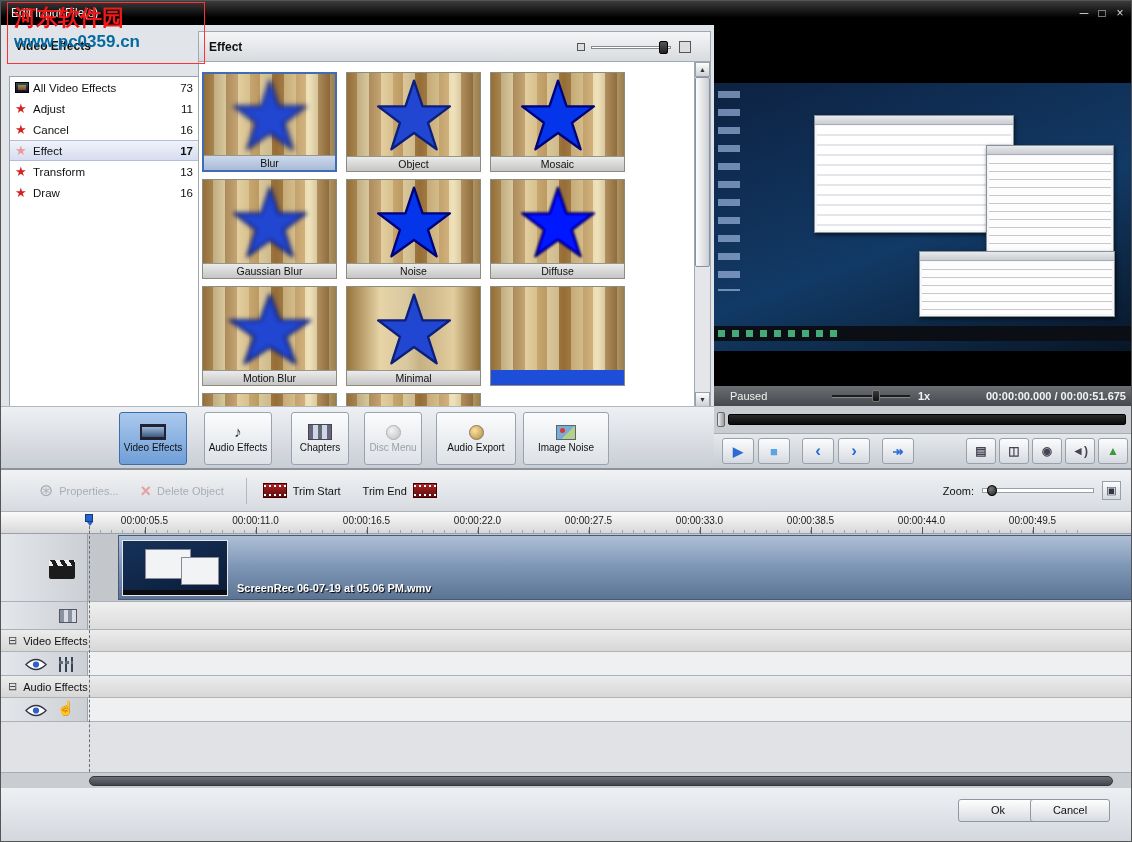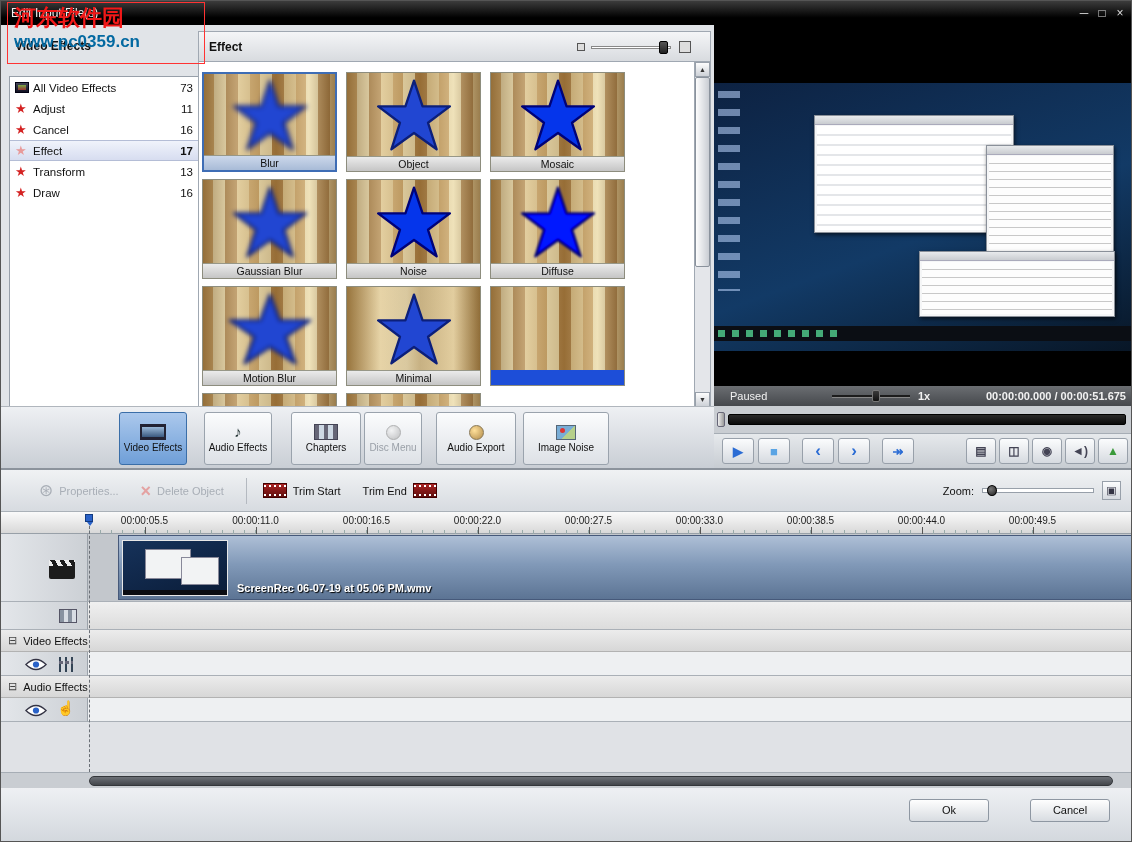--- a/index.html
+++ b/index.html
@@ -157,21 +157,21 @@
   .eqicon{position:absolute;left:58px;top:5px;width:15px;height:15px;background:repeating-linear-gradient(90deg,#345 0 2px,transparent 2px 6px);}
   .eqicon::after{content:"";position:absolute;left:0;top:4px;width:14px;height:3px;background:repeating-linear-gradient(90deg,#667 0 4px,transparent 4px 6px);}
   .handicon{position:absolute;left:56px;top:3px;font-size:14px;color:#445;line-height:1;}
   .tl-fill{position:absolute;left:0;top:721px;width:1132px;height:50px;background:#e0e2e6;}
 
   
   .hscroll{position:absolute;left:0;top:771px;width:1132px;height:16px;background:#c9cdd2;border-top:1px solid #a6adb5;}
   .hthumb{position:absolute;left:88px;top:3px;width:1024px;height:10px;background:linear-gradient(#6c7076,#43464b);border-radius:5px;border:1px solid #33363a;}
   .footer{position:absolute;left:0;top:787px;width:1132px;height:55px;background:linear-gradient(#eef0f3,#d2d7dd);}
   .fbtn{position:absolute;top:11px;width:80px;height:23px;border:1px solid #8e97a2;border-radius:3px;background:linear-gradient(#fefefe,#d8dce1);font-size:11px;color:#111;text-align:center;line-height:21px;}
-  .fbtn.ok{left:908px;} .fbtn.cancel{left:1029px;}
+  .fbtn.ok{left:957px;} .fbtn.cancel{left:1029px;}
 </style>
 </head>
 <body>
 
 <div id="window">
 
   <div class="titlebar">
     <span class="title">Edit Input File(s)</span>
     <span class="winbtns">
       <span class="wbtn">─</span>
@@ -313,21 +313,21 @@
 
   <div class="modebar">
     <div class="mbtn sel" style="left:118px;width:68px;">
       <span class="mi-film"></span>
       <span>Video Effects</span>
     </div>
     <div class="mbtn" style="left:203px;width:68px;">
       <span class="mi-note">♪</span>
       <span>Audio Effects</span>
     </div>
-    <div class="mbtn" style="left:290px;width:70px;">
+    <div class="mbtn" style="left:290px;width:58px;">
       <span class="mi-frames"></span>
       <span>Chapters</span>
     </div>
     <div class="mbtn dis" style="left:363px;width:58px;">
       <span class="mi-disc"></span>
       <span>Disc Menu</span>
     </div>
     <div class="mbtn" style="left:435px;width:80px;">
       <span class="mi-discg"></span>
       <span>Audio Export</span>

